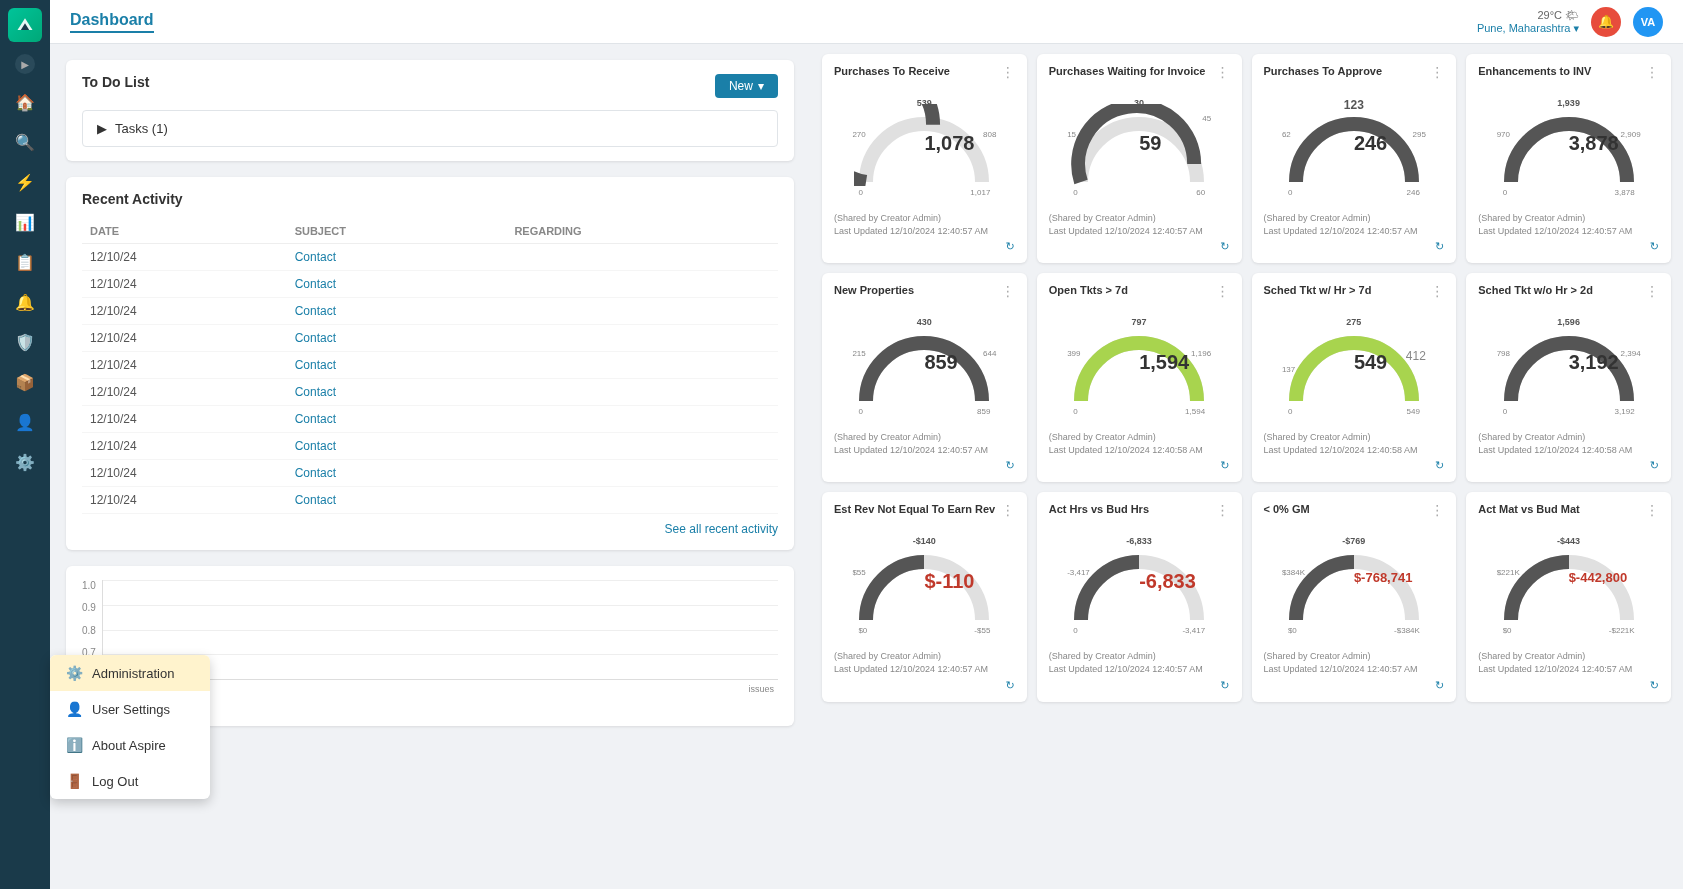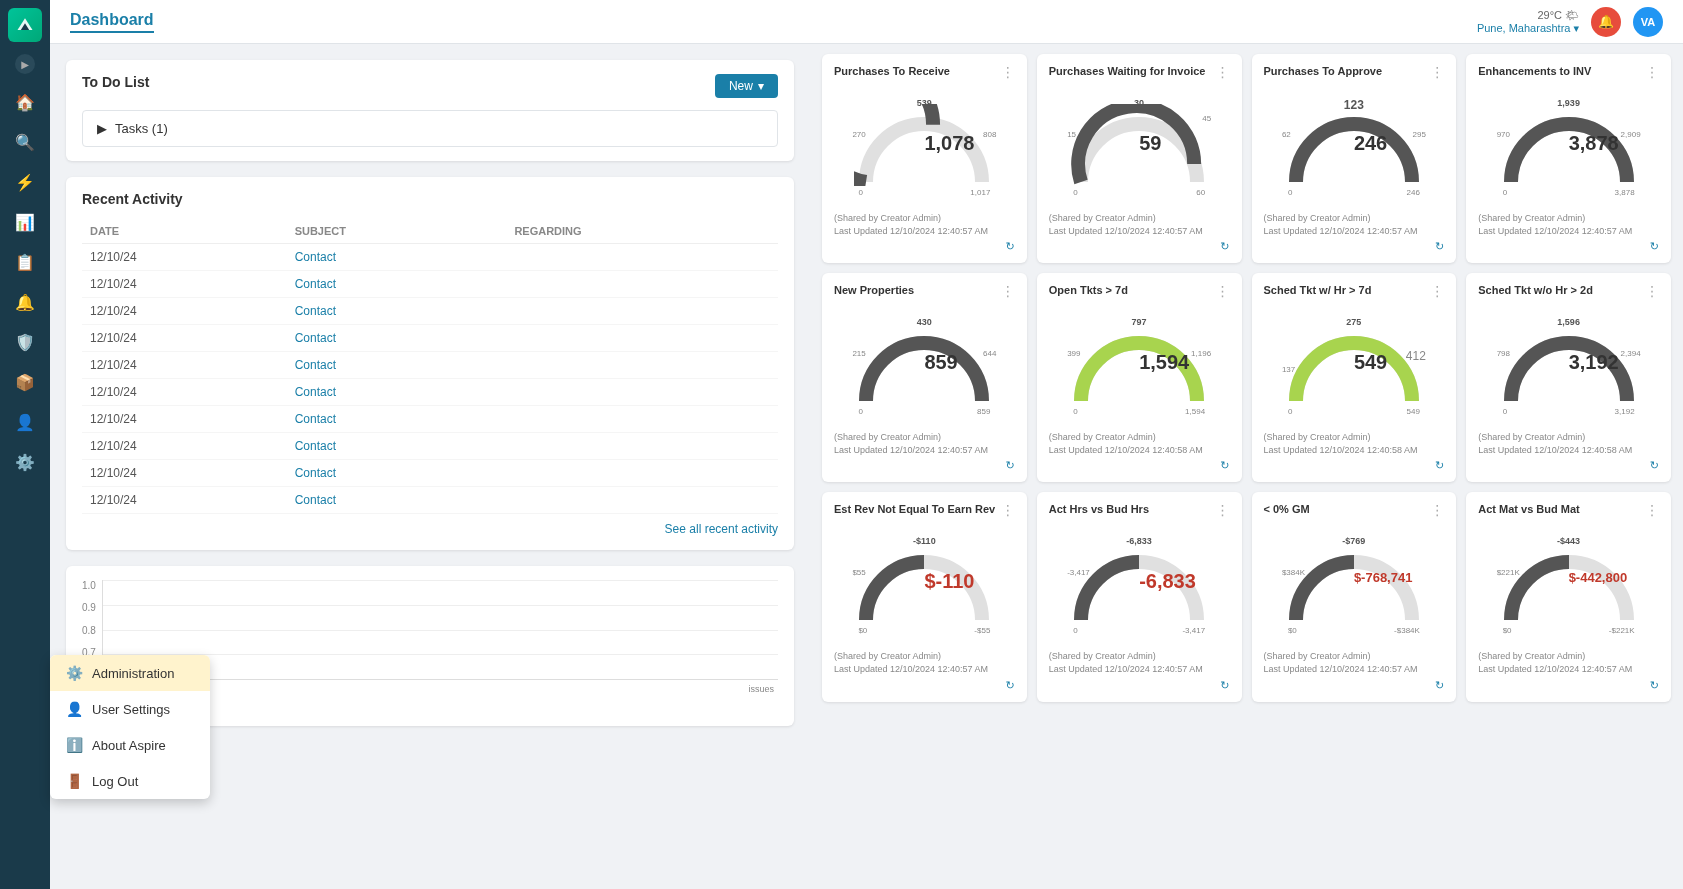--- a/index.html
+++ b/index.html
@@ -708,21 +708,21 @@
         <div class="gauge-menu">⋮</div>
       </div>
       <div class="gauge-container">
         <div style="position:relative; display:inline-block;">
           <div style="position:relative;">
             <svg width="140" height="82" viewBox="0 0 140 82">
     <path d="M 12 78 A 58 58 0 0 1 128 78" fill="none" stroke="#e0e0e0" stroke-width="14"></path>
     <path d="M 12 78 A 58 58 0 0 1 70 20" fill="none" stroke="#555" stroke-width="14"></path>
 
   </svg>
-            <div style="position:absolute; top:-6px; left:0; right:0; text-align:center; font-size:9px; color:#555; font-weight:600;">-$110</div>
+            <div style="position:absolute; top:-6px; left:0; right:0; text-align:center; font-size:9px; color:#555; font-weight:600;">-$140</div>
             <div style="position:absolute; top:26px; left:-2px; font-size:8px; color:#888;">$55</div>
             <div style="position:absolute; top:26px; right:-2px; font-size:8px; color:#888;"></div>
             <div style="position:absolute; bottom:-8px; left:4px; font-size:8px; color:#888;">$0</div>
             <div style="position:absolute; bottom:-8px; right:4px; font-size:8px; color:#888;">-$55</div>
           </div>
           <div style="position:absolute; top:28px; left:0; right:0; text-align:center; pointer-events:none;">
             <span class="gauge-value negative-val">$-110</span>
           </div>
         </div>
       </div>

